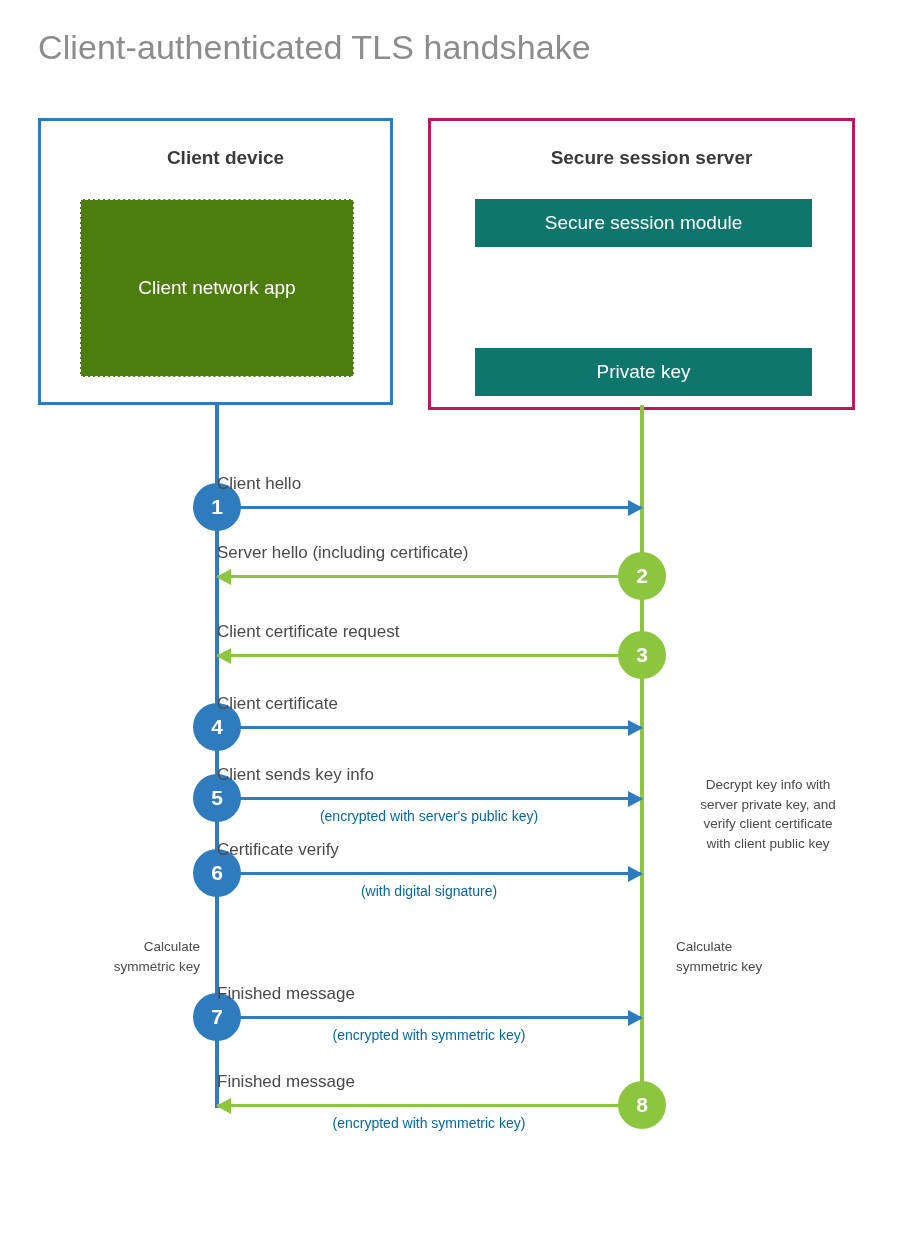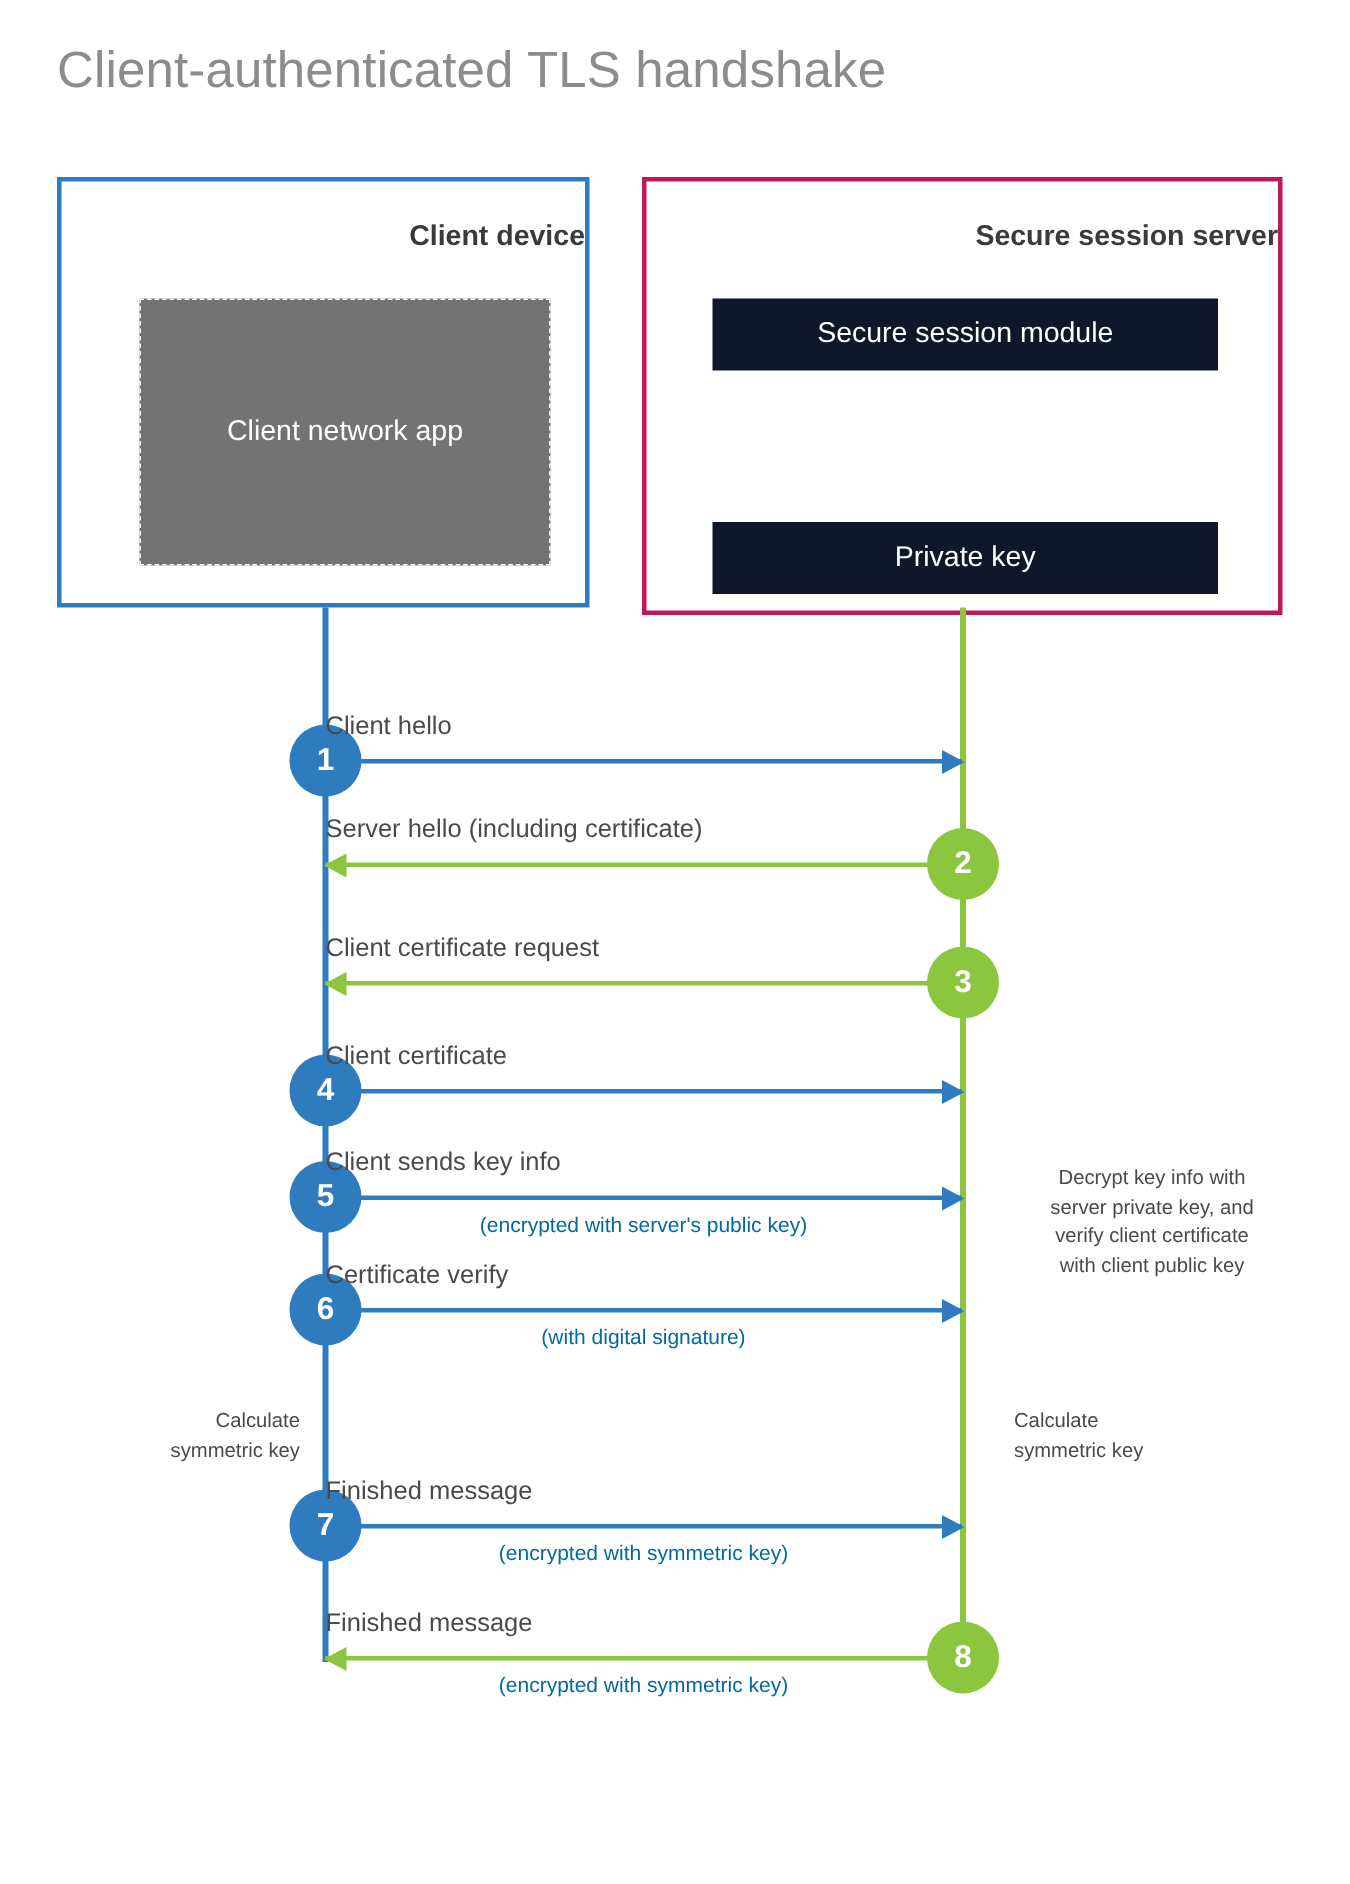--- a/index.html
+++ b/index.html
@@ -44,51 +44,51 @@
     top: 118px;
     width: 427px;
     height: 292px;
     border: 3px solid #be185d;
   }
   .box-title {
     position: absolute;
     left: 0;
     right: 0;
     top: 26px;
-    text-align: right;
+    text-align: center;
     font-size: 19px;
     font-weight: bold;
     color: #3a3a3a;
     padding-left: 20px;
   }
 
   #client-app {
     position: absolute;
-    left: 52px;
+    left: 39px;
     top: 78px;
     width: 274px;
     height: 178px;
-    background: #737373;
+    background: #4d7c0f;
     border: 1px dashed #ffffff;
     box-sizing: border-box;
     display: flex;
     align-items: center;
     justify-content: center;
     color: #ffffff;
     font-size: 19px;
     line-height: 1.35;
     text-align: center;
   }
 
   .server-bar {
     position: absolute;
     left: 44px;
     width: 337px;
     height: 48px;
-    background: #0f172a;
+    background: #0f766e;
     display: flex;
     align-items: center;
     justify-content: center;
     color: #ffffff;
     font-size: 19px;
   }
   #server-bar-0 { top: 78px; }
   #server-bar-1 { top: 141px; }
   #server-bar-2 { top: 203px; margin-top: 24px; }
 

